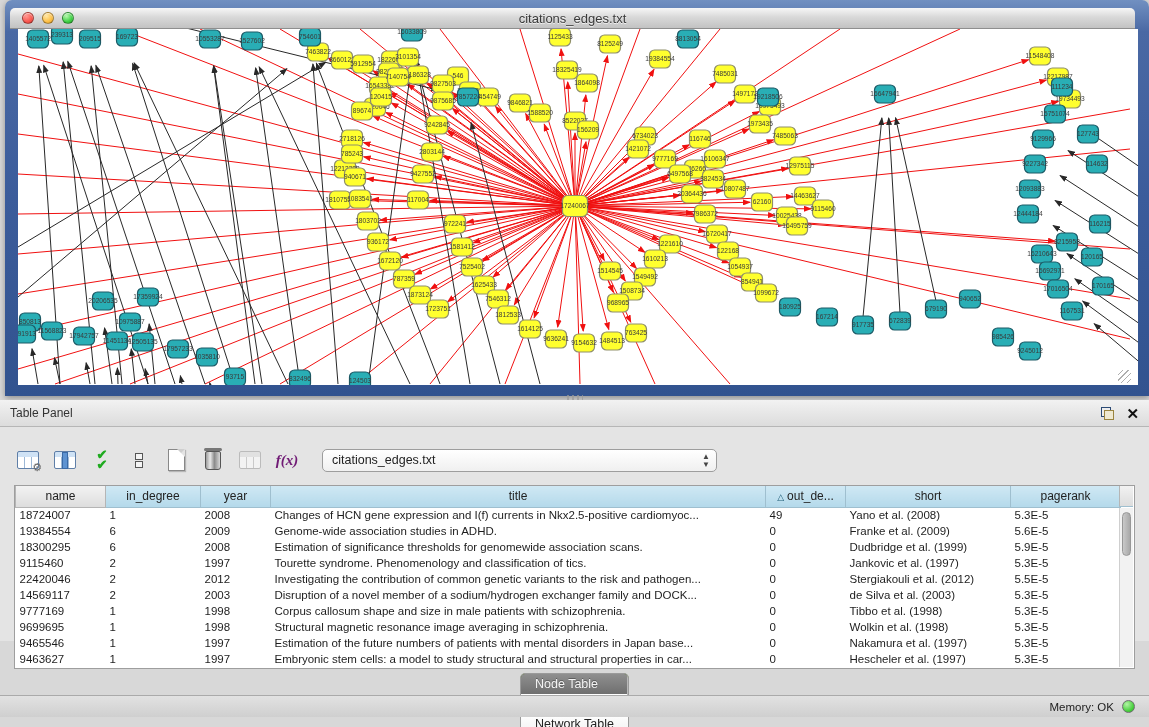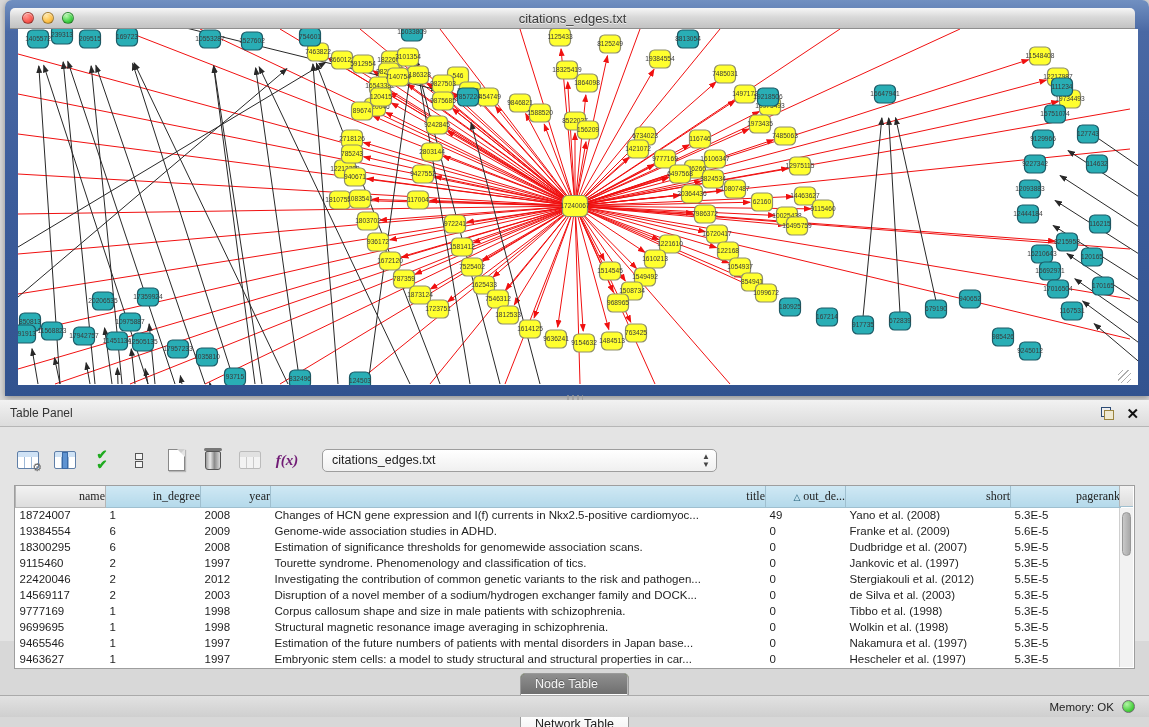--- a/index.html
+++ b/index.html
@@ -60,22 +60,22 @@
   .fx-ico { font-family:"Liberation Serif", serif; font-style:italic; font-weight:bold; font-size:15px; color:#701a75; }
   #table-combo { width:395px; height:23px; margin-left:12px; background:linear-gradient(#ffffff,#f0f0f0);
     border:1px solid #9d9d9d; border-radius:5px; display:flex; align-items:center; font-size:12.5px; color:#222;
     padding-left:9px; position:relative; }
   #combo-stepper { position:absolute; right:6px; top:3px; font-size:8px; color:#444; line-height:8px; text-align:center; }
 
   
   #table-box { left:14px; top:85px; width:1121px; height:184px; background:#fff; border:1px solid #9e9e9e; }
   #tbl { border-collapse:collapse; table-layout:fixed; width:1105px; font-size:11.5px; color:#1d1d1d; }
   #tbl th { height:21px; font-weight:normal; font-size:12px; color:#222;
-    background:linear-gradient(180deg,#cfe8f4,#b4d9ea); border:1px solid #9fbfcf; border-top:none; text-align:right;
-    overflow:hidden; white-space:nowrap;font-family:Liberation Serif, serif; }
+    background:linear-gradient(180deg,#cfe8f4,#b4d9ea); border:1px solid #9fbfcf; border-top:none; text-align:center;
+    overflow:hidden; white-space:nowrap; }
   #tbl th.first { background:linear-gradient(180deg,#f2f2f2,#dddddd); border-color:#b5b5b5; }
   #tbl td { height:16px; padding:0 4px; border:none; white-space:nowrap; overflow:hidden; }
   .sort-tri { font-size:9px; margin-right:3px; color:#1c5a74; }
   #vscroll { position:absolute; right:1px; top:22px; bottom:1px; width:14px; background:#f2f2f2; border-left:1px solid #cfcfcf; }
   #vthumb { position:absolute; left:2px; top:4px; width:9px; height:44px; background:linear-gradient(90deg,#c9c9c9,#a8a8a8); border-radius:5px; border:1px solid #979797; }
   #hdr-corner { position:absolute; right:1px; top:0; width:14px; height:21px; background:linear-gradient(180deg,#f2f2f2,#dddddd); border-left:1px solid #b5b5b5; border-bottom:1px solid #9fbfcf; }
 
   
   #tab-bar { left:0; top:273px; width:100%; display:flex; justify-content:center; }
   #seg { display:flex; border:1px solid #9a9a9a; border-radius:5px; overflow:hidden; background:#4d7c0f;
@@ -941,21 +941,21 @@
             <td>0</td>
             <td>Franke et al. (2009)</td>
             <td>5.6E-5</td>
           </tr>
           <tr>
             <td>18300295</td>
             <td>6</td>
             <td>2008</td>
             <td>Estimation of significance thresholds for genomewide association scans.</td>
             <td>0</td>
-            <td>Dudbridge et al. (2007)</td>
+            <td>Dudbridge et al. (1999)</td>
             <td>5.9E-5</td>
           </tr>
           <tr>
             <td>9115460</td>
             <td>2</td>
             <td>1997</td>
             <td>Tourette syndrome. Phenomenology and classification of tics.</td>
             <td>0</td>
             <td>Jankovic et al. (1997)</td>
             <td>5.3E-5</td>

